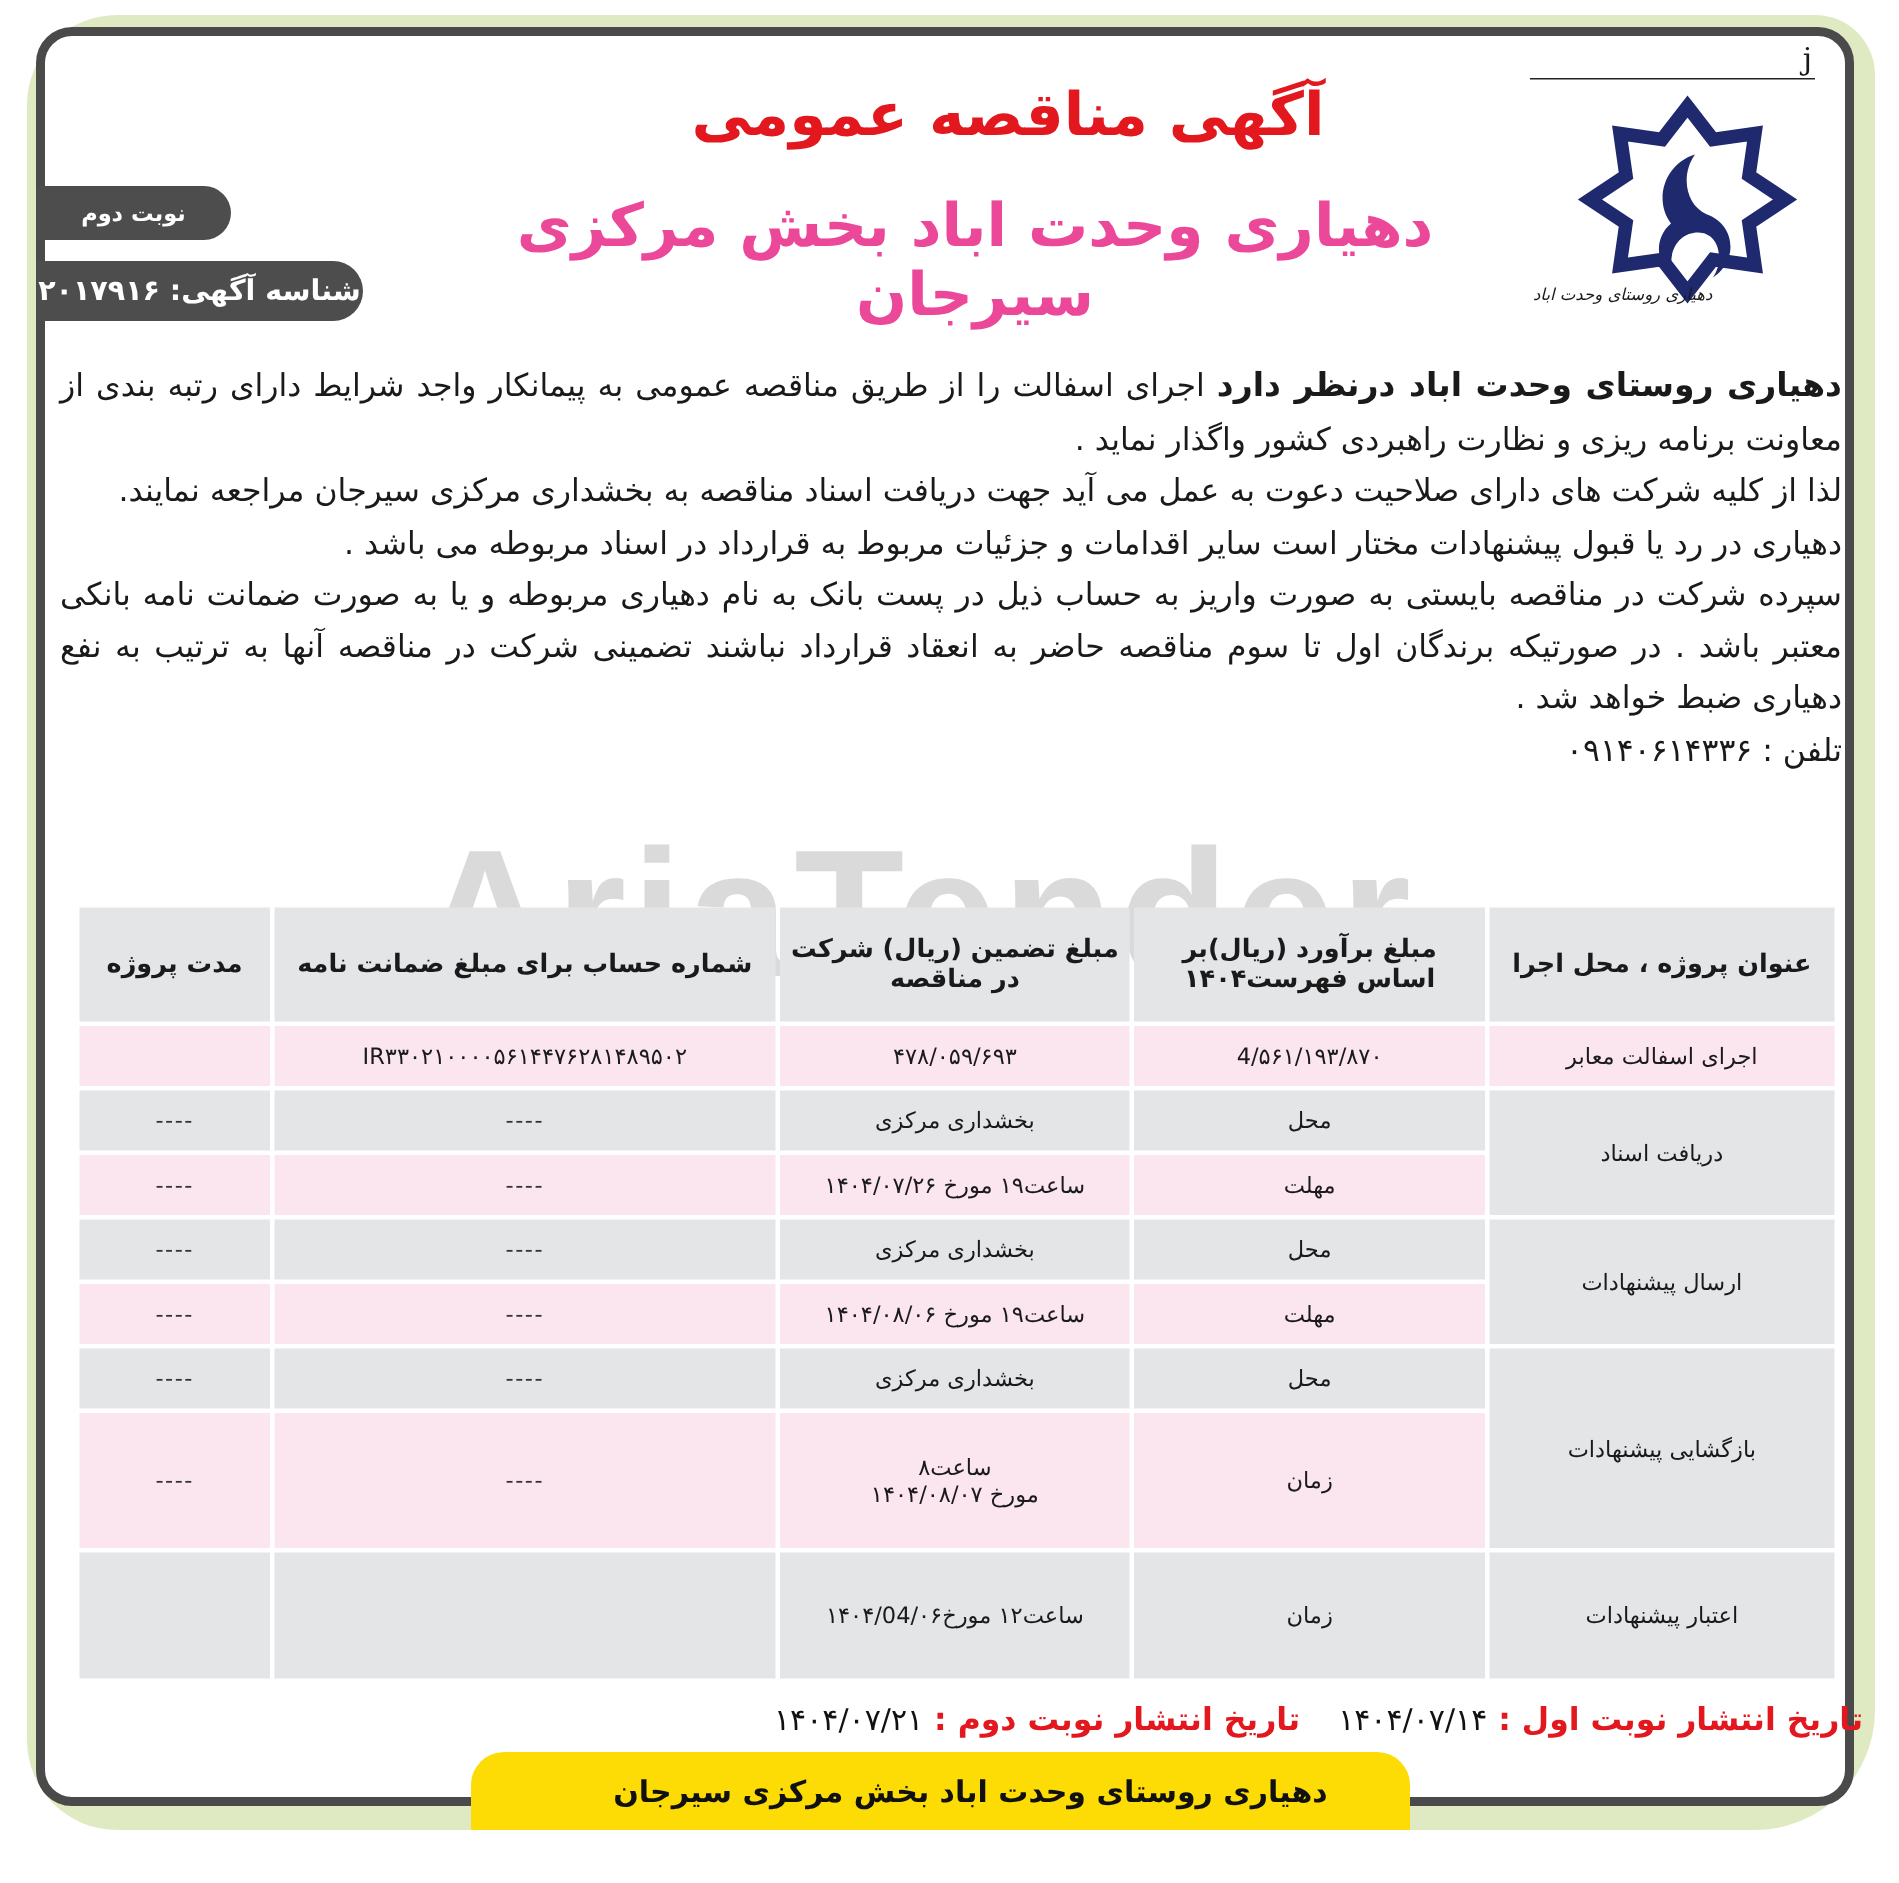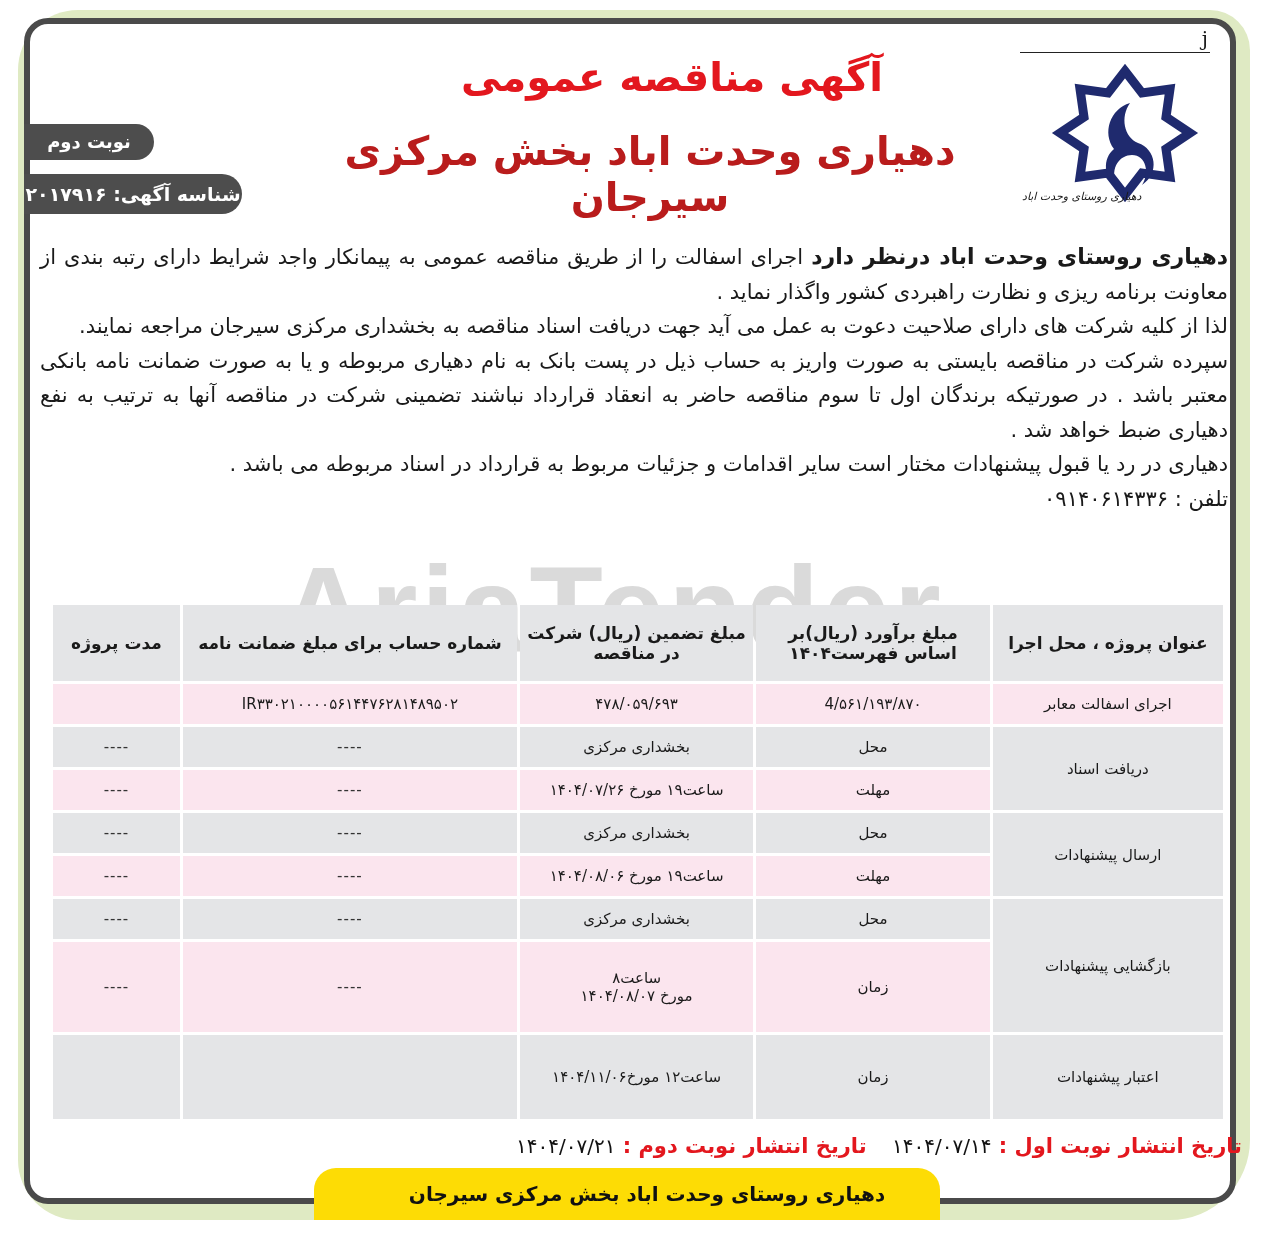--- a/index.html
+++ b/index.html
@@ -20,31 +20,31 @@
     border-top:1px solid #222; background:#fff;
   }
   .logo-j { position:absolute; right:2px; top:-26px; font-family:"DejaVu Serif", serif; font-size:20px; }
   .logo-caption { position:absolute; left:2px; bottom:20px; font-size:11px; font-style:italic; font-family:"DejaVu Serif", serif; direction:rtl;}
   .title-red {
     position:absolute; left:0; right:0; top:30px; text-align:center; direction:rtl;
     color:#e3171e; font-weight:bold; font-size:40px; padding-left:84px;
   }
   .title-black {
     position:absolute; left:240px; width:760px; top:104px; text-align:center; direction:rtl;
-    font-weight:bold; font-size:40px; color:#b91c1c;
+    font-weight:bold; font-size:40px; color:#ec4899;
   }
   .subtitle {
     position:absolute; left:290px; width:670px; top:163px; text-align:center; direction:rtl;
     font-weight:bold; font-style:italic; font-size:20px; color:#111;
   }
   .badge {
     position:absolute; background:#4d4d4d; color:#fff; font-weight:bold; direction:rtl;
     text-align:center; border-radius:0 22px 22px 0;
   }
-  .badge-round { left:24px; top:124px; width:130px; height:36px; line-height:36px; font-size:18px; }
+  .badge-round { left:24px; top:124px; width:130px; height:36px; line-height:36px; font-size:15px; }
   .badge-id { left:24px; top:174px; width:218px; height:40px; line-height:40px; font-size:19px; }
   .body-text {
     position:absolute; left:40px; width:1188px; top:240px; direction:rtl; text-align:justify;
     font-size:21px; line-height:34.5px; color:#1a1a1a;
   }
   .body-text p { margin:0; }
   .body-text b { font-weight:bold; font-size:22px; }
   .watermark {
     position:absolute; left:280px; top:540px; font-size:120px; font-weight:bold; color:rgba(150,150,150,0.35);
     letter-spacing:4px; font-family:"Liberation Sans", sans-serif;
@@ -89,22 +89,22 @@
   <div class="title-red">آگهی مناقصه عمومی</div>
   <div class="title-black">دهیاری وحدت اباد  بخش مرکزی سیرجان</div>
 </div>
 
 <div class="badge badge-round">نوبت دوم</div>
 <div class="badge badge-id">شناسه آگهی: ۲۰۱۷۹۱۶</div>
 
 <div class="body-text">
   <p><b>دهیاری روستای وحدت اباد  درنظر دارد</b><span> اجرای اسفالت  را  از طریق مناقصه عمومی به پیمانکار واجد شرایط دارای رتبه بندی از معاونت برنامه ریزی و نظارت راهبردی کشور واگذار نماید .</span></p>
   <p>لذا از کلیه شرکت های دارای صلاحیت دعوت به عمل می آید جهت دریافت اسناد مناقصه به بخشداری مرکزی سیرجان مراجعه نمایند.</p>
+  <p>دهیاری در رد یا قبول پیشنهادات مختار است سایر اقدامات و جزئیات مربوط به قرارداد در اسناد مربوطه می باشد .</p>
   <p>سپرده شرکت در مناقصه بایستی به صورت واریز به حساب ذیل در پست بانک  به  نام دهیاری مربوطه و یا به صورت ضمانت نامه بانکی معتبر باشد . در صورتیکه برندگان اول تا سوم مناقصه حاضر به انعقاد قرارداد نباشند تضمینی شرکت در مناقصه آنها به ترتیب به نفع دهیاری ضبط خواهد شد .</p>
-  <p>دهیاری در رد یا قبول پیشنهادات مختار است سایر اقدامات و جزئیات مربوط به قرارداد در اسناد مربوطه می باشد .</p>
   <p>تلفن : ۰۹۱۴۰۶۱۴۳۳۶</p>
 </div>
 
 <div class="watermark">AriaTender</div>
 
 <table class="tender">
   <tbody>
       <tr>
     <th style="width:230px">عنوان پروژه ، محل اجرا</th>
     <th style="width:230px">مبلغ برآورد (ریال)بر اساس فهرست۱۴۰۴</th>
@@ -161,21 +161,21 @@
       <div>ساعت۸</div>
       <div>مورخ ۱۴۰۴/۰۸/۰۷</div>
     </td>
     <td class="p dash">----</td>
     <td class="p dash">----</td>
   </tr>
 
   <tr style="height:84px">
     <td class="g">اعتبار پیشنهادات</td>
     <td class="g">زمان</td>
-    <td class="g">ساعت۱۲ مورخ۱۴۰۴/۱۱/۰۶</td>
+    <td class="g">ساعت۱۲ مورخ۱۴۰۴/04/۰۶</td>
     <td class="g"></td>
     <td class="g"></td>
   </tr>
 </tbody>
   </table>
 
 <div class="pub-first">
   <span>تاریخ انتشار نوبت اول : </span><span class="pub-date">۱۴۰۴/۰۷/۱۴</span>
 </div>
 <div class="pub-second">

